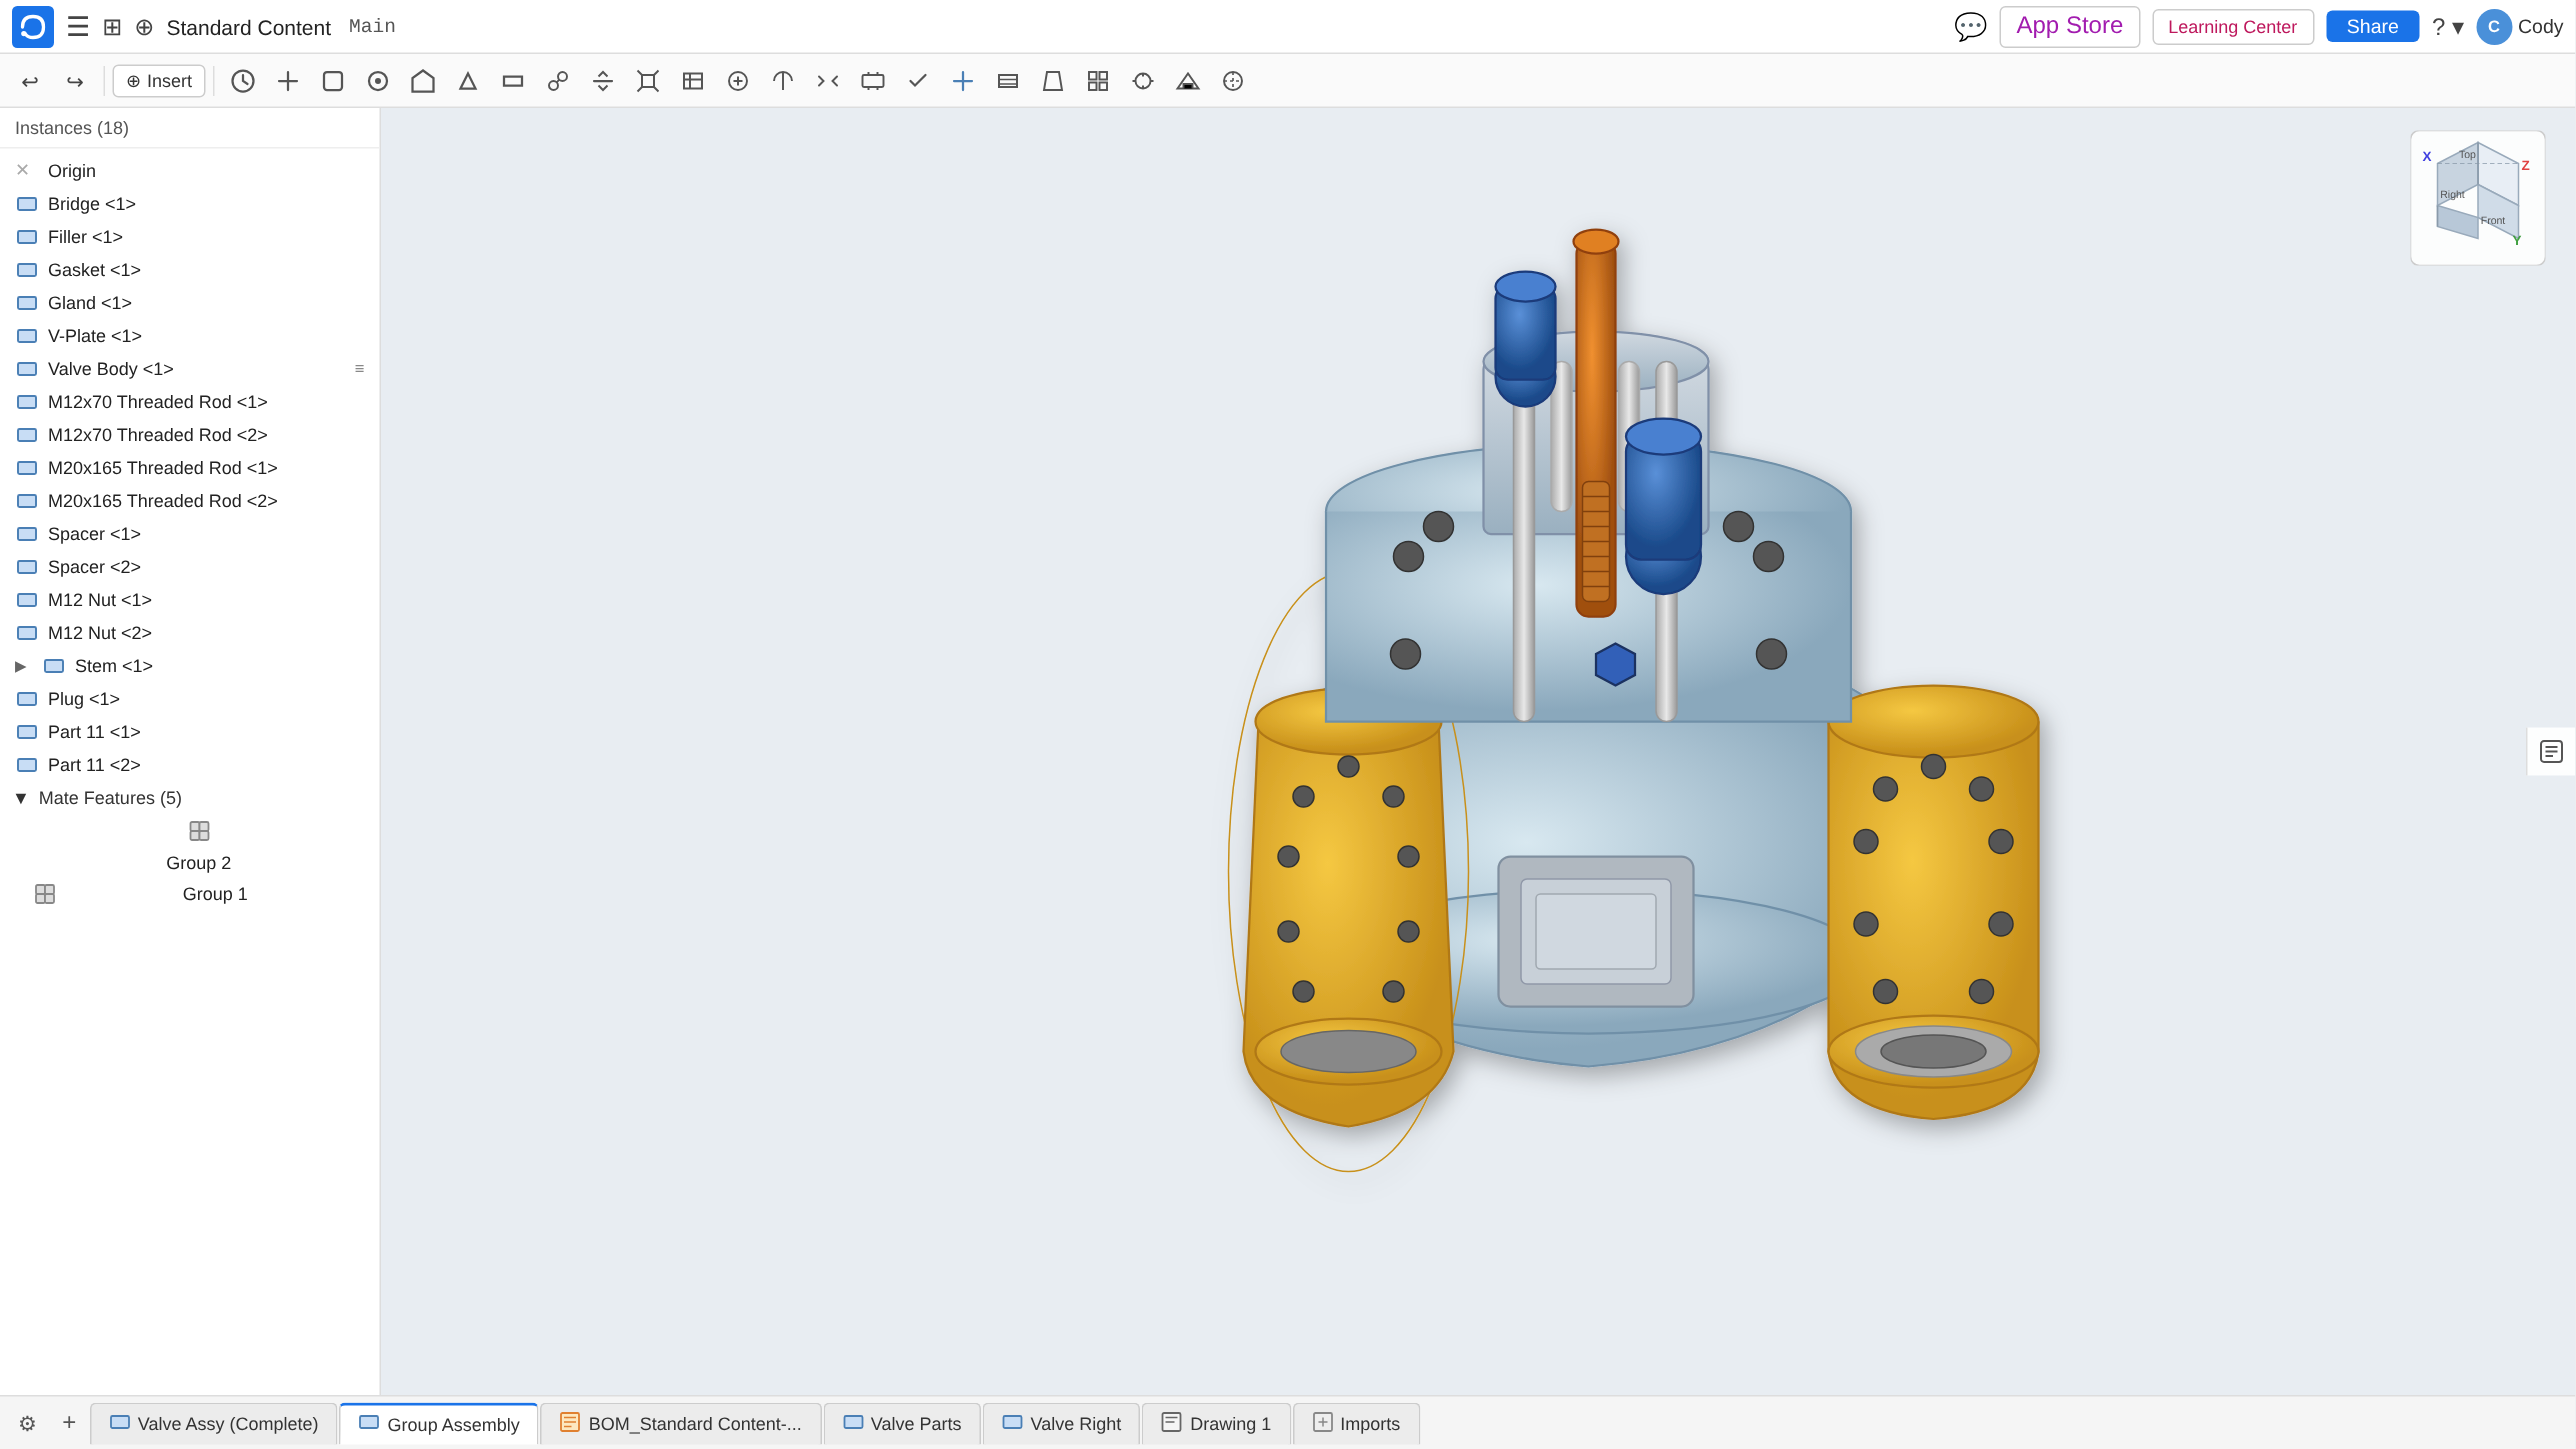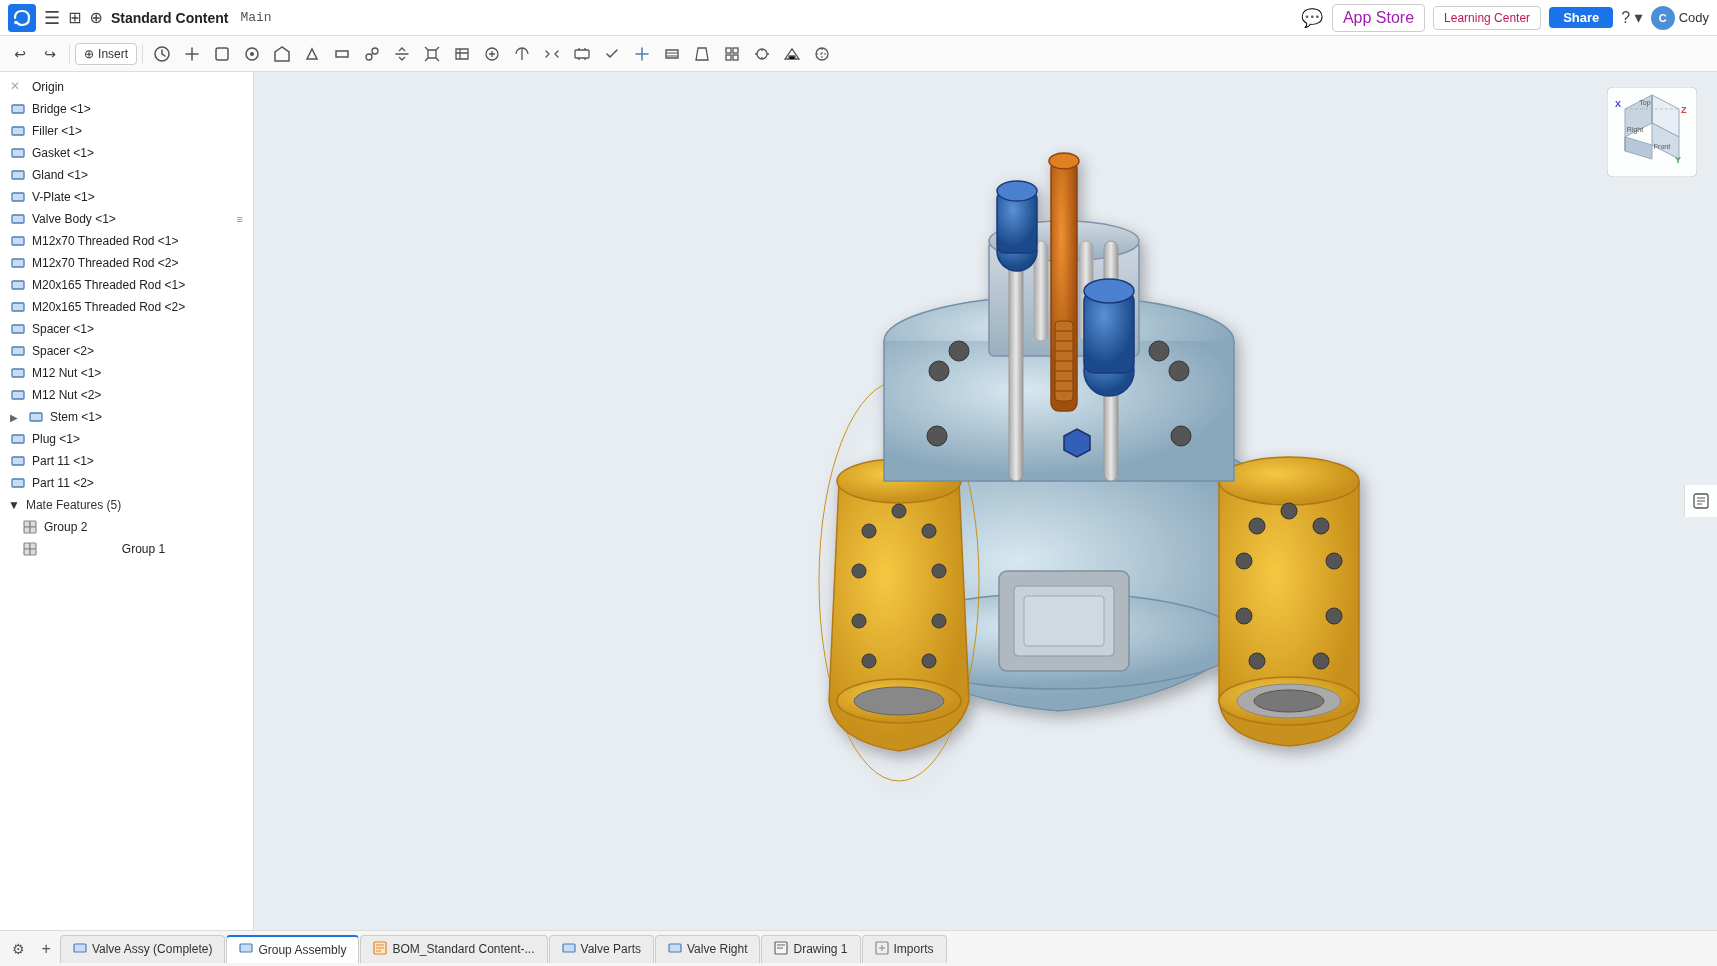--- a/index.html
+++ b/index.html
@@ -8,27 +8,27 @@
     
     #topbar {
       display: flex; align-items: center; background: #fff; border-bottom: 1px solid #ddd;
       height: 36px; padding: 0 8px; gap: 8px;
     }
     #topbar .logo { display: flex; align-items: center; gap: 6px; cursor: pointer; }
     #topbar .logo svg { width: 28px; height: 28px; }
     #topbar .hamburger { font-size: 18px; cursor: pointer; color: #444; }
     #topbar .doc-tree { font-size: 16px; cursor: pointer; color: #444; }
     #topbar .add-icon { font-size: 16px; cursor: pointer; color: #444; }
-    #topbar .doc-title { font-weight: 700; font-size: 14px; color: #222; }
+    #topbar .doc-title { font-weight: 400; font-size: 14px; color: #222; }
     #topbar .doc-tab { font-size: 13px; color: #555; margin-left: 4px; font-family: Liberation Mono, monospace; }
     #topbar .spacer { flex: 1; }
     #topbar .chat-icon { font-size: 18px; color: #444; cursor: pointer; }
     #topbar .app-store-btn { border: 1px solid #ccc; background: #fff; padding: 4px 10px; border-radius: 4px; cursor: pointer; font-size: 16px; color: #a21caf; }
     #topbar .learning-btn { border: 1px solid #ccc; background: #fff; padding: 4px 10px; border-radius: 4px; cursor: pointer; font-size: 12px; color: #be185d; }
-    #topbar .share-btn { background: #1a73e8; color: #fff; border: none; padding: 3px 14px; border-radius: 4px; cursor: pointer; font-size: 13px; font-weight: 700; }
+    #topbar .share-btn { background: #1a73e8; color: #fff; border: none; padding: 3px 14px; border-radius: 4px; cursor: pointer; font-size: 13px; font-weight: 400; }
     #topbar .help-btn { font-size: 16px; color: #444; cursor: pointer; display: flex; align-items: center; gap: 2px; }
     #topbar .user-btn { display: flex; align-items: center; gap: 4px; cursor: pointer; font-size: 13px; color: #333; }
     #topbar .user-avatar { width: 24px; height: 24px; border-radius: 50%; background: #4a90d9; display: flex; align-items: center; justify-content: center; color: #fff; font-size: 11px; font-weight: 600; }
 
     
     #toolbar {
       display: flex; align-items: center; background: #fafafa; border-bottom: 1px solid #ddd;
       height: 36px; padding: 0 6px; gap: 2px;
     }
     #toolbar .tool-btn {
@@ -284,20 +284,21 @@
     <svg width="18" height="18" viewBox="0 0 18 18">
         <rect x="3" y="3" width="12" height="12" rx="6" stroke="#555" stroke-width="1.3" fill="none"></rect>
         <path d="M3 9h12M9 3v12" stroke="#555" stroke-width="1.1" stroke-dasharray="2,2"></path>
       </svg>
   </button>
 </div>
 
 <div id="main">
 
   <div id="left-panel">
+    <div id="panel-header">Instances (18)</div>
     <div id="tree-list">
 
       <div class="tree-item">
         <span class="ti-icon icon-origin">✕</span>
         <span class="ti-label">Origin</span>
       </div>
 
       <div class="tree-item">
         <svg class="ti-icon" viewBox="0 0 16 16" fill="none">
             <rect x="2" y="4" width="12" height="8" rx="1" stroke="#4a7fb5" stroke-width="1.3" fill="#c8ddf5"></rect>
@@ -406,21 +407,21 @@
         <svg class="ti-icon" viewBox="0 0 16 16" fill="none">
             <rect x="2" y="4" width="12" height="8" rx="1" stroke="#4a7fb5" stroke-width="1.3" fill="#c8ddf5"></rect>
           </svg>
         <span class="ti-label">Part 11 &lt;2&gt;</span>
       </div>
 
       <div class="section-header">
         <span>▼</span>
         <span>Mate Features (5)</span>
       </div>
-      <div class="tree-item" style="padding-left: 22px;">
+      <div class="tree-item" style="padding-left: 22px; flex-direction: column;">
         <svg class="ti-icon" viewBox="0 0 16 16" fill="none">
           <rect x="2" y="2" width="6" height="6" rx="1" stroke="#888" stroke-width="1.2" fill="#ddd"></rect>
           <rect x="8" y="2" width="6" height="6" rx="1" stroke="#888" stroke-width="1.2" fill="#ddd"></rect>
           <rect x="2" y="8" width="6" height="6" rx="1" stroke="#888" stroke-width="1.2" fill="#ddd"></rect>
           <rect x="8" y="8" width="6" height="6" rx="1" stroke="#888" stroke-width="1.2" fill="#ddd"></rect>
         </svg>
         <span class="ti-label">Group 2</span>
       </div>
       <div class="tree-item" style="padding-left: 22px; text-align: center;">
         <svg class="ti-icon" viewBox="0 0 16 16" fill="none">

